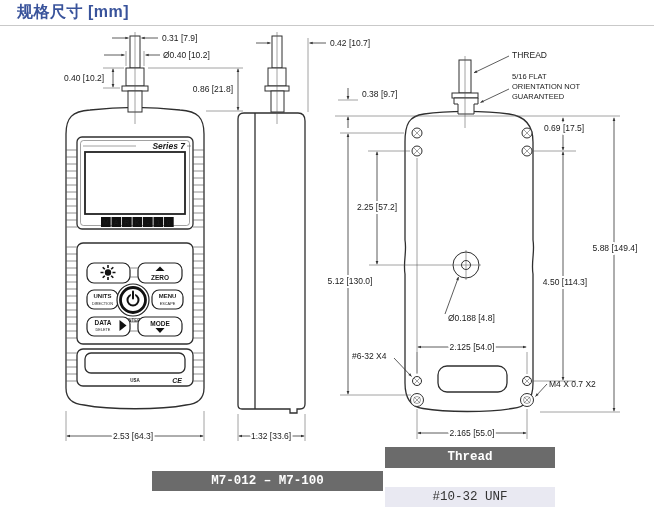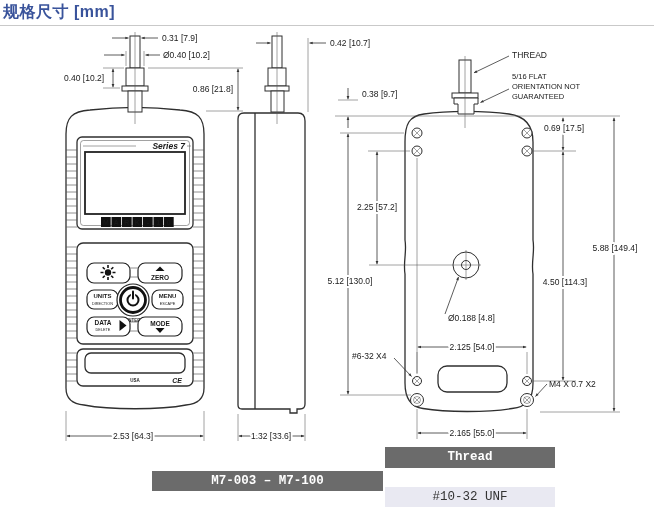--- a/index.html
+++ b/index.html
@@ -1,18 +1,18 @@
 <!DOCTYPE html>
 <html><head>
 <meta charset="utf-8">
 <style>
   html,body{margin:0;padding:0;background:#fff;}
   .page{position:relative;width:654px;height:518px;background:#fff;overflow:hidden;
         font-family:"Liberation Sans",sans-serif;}
-  .page-title{position:absolute;left:3px;top:2px;font-size:16px;font-weight:bold;
+  .page-title{position:absolute;left:17px;top:2px;font-size:16px;font-weight:bold;
         color:#39539b;letter-spacing:.5px;}
   .title-rule{position:absolute;left:0;top:25px;width:654px;border-bottom:1px solid #c9c9c9;}
   svg{position:absolute;left:0;top:0;}
   svg text{font-family:"Liberation Sans",sans-serif;fill:#1a1a1a;}
   .dimtxt{font-size:8.5px;}
   .halo{paint-order:stroke fill;stroke:#ffffff;stroke-width:4px;stroke-linejoin:round;}
   .out{stroke:#2f2f2f;stroke-width:1.3;fill:none;}
   .out2{stroke:#2f2f2f;stroke-width:1;fill:#fff;}
   .dim{stroke:#333;stroke-width:.8;fill:none;}
   .thin{stroke:#555;stroke-width:.55;fill:none;}
@@ -268,18 +268,18 @@
       <text class="dimtxt halo" x="472" y="350" text-anchor="middle">2.125 [54.0]</text>
       <text class="dimtxt halo" x="352" y="359">#6-32 X4</text>
       <text class="dimtxt halo" x="472" y="436" text-anchor="middle">2.165 [55.0]</text>
       <text class="dimtxt" x="549" y="387">M4 X 0.7 X2</text>
     </g>
   </svg>
 
   <div class="spec-table">
     <div class="cell head"></div>
     <div class="cell dark head">Thread</div>
-    <div class="cell dark">M7-003 – M7-100</div>
+    <div class="cell dark">M7-012 – M7-100</div>
     <div class="cell light">#10-32 UNF</div>
     <div class="cell light">5/16-18 UNC</div>
   </div>
 
 </div>
 
 </body></html>

